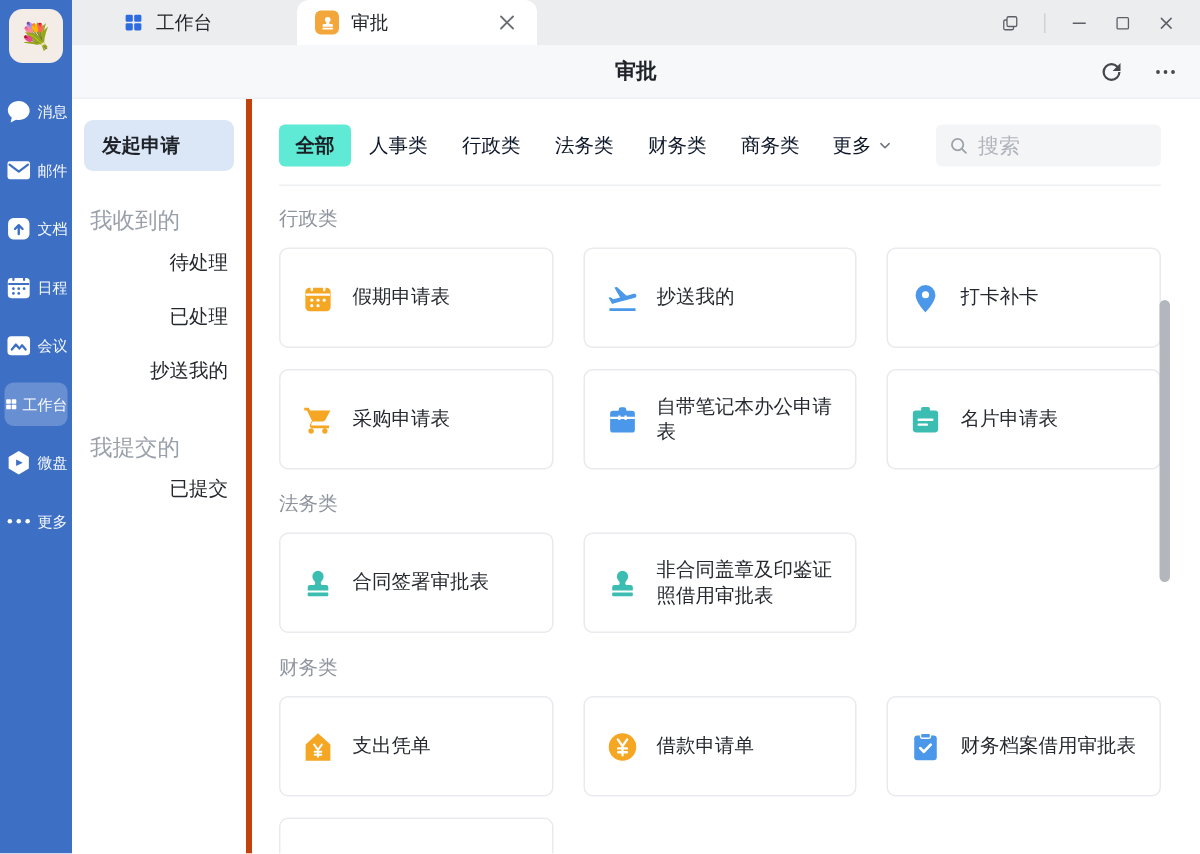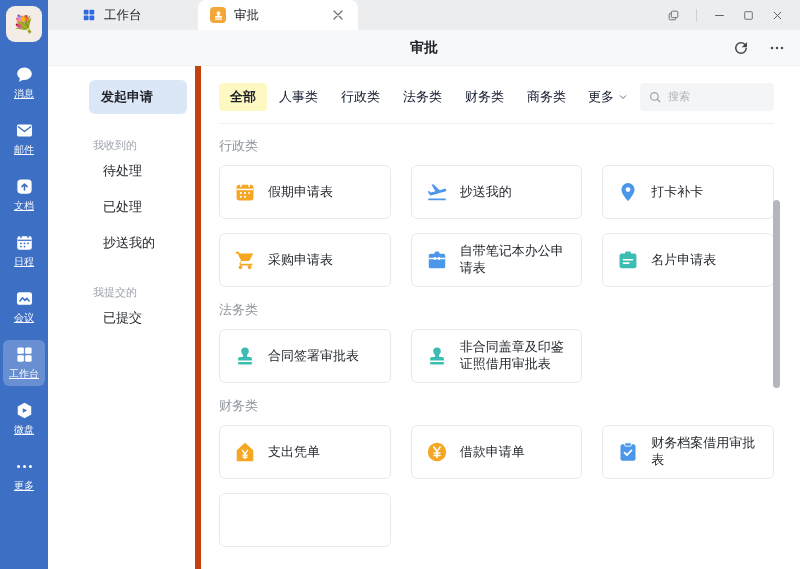--- a/index.html
+++ b/index.html
@@ -8,22 +8,22 @@
   .app { width:800px; height:569px; display:flex; position:relative; }
 
   
   .sidebar { flex:0 0 48px; background:var(--sidebar,#3d70c5); display:flex;
     flex-direction:column; align-items:center; }
   .avatar { width:36px; height:36px; border-radius:9px; background:#f4ece6;
     margin-top:6px; display:flex; align-items:center; justify-content:center;
     font-size:17px; overflow:hidden; }
   .side-items { margin-top:18px; display:flex; flex-direction:column; }
   .side-item { width:42px; border-radius:6px; margin-bottom:10px; padding:5px 0 5px;
-    display:flex; flex-direction:column; align-items:center; gap:3px; color:#fff;
-    cursor:default;text-decoration:underline; }
+    display:flex; align-items:center; gap:3px; color:#fff;
+    cursor:default; }
   .side-item.active { background:rgba(255,255,255,0.22); }
   .side-item .sicon { width:19px; height:19px; color:#fff; }
   .side-item .slabel { font-size:10px; color:rgba(255,255,255,0.96); white-space:nowrap; }
 
   
   .main { flex:1; display:flex; flex-direction:column; min-width:0; }
 
   .tabbar { height:30px; background:#ecedef; display:flex; align-items:stretch; flex:none; }
   .tab { display:flex; align-items:center; gap:8px; padding:0 12px; font-size:12.5px;
     color:#23262b; }
@@ -42,49 +42,49 @@
   .header { height:36px; background:#f7f8fa; position:relative; flex:none;
     border-bottom:1px solid #eef0f2; }
   .page-title { position:absolute; left:50%; top:50%; transform:translate(-50%,-50%);
     font-size:14px; font-weight:bold; color:#1f2329; }
   .hdr-refresh { position:absolute; right:50px; top:9px; width:18px; height:18px; color:#44474c; }
   .hdr-more { position:absolute; right:14px; top:10px; width:18px; height:16px; color:#44474c; }
 
   .body { flex:1; display:flex; min-height:0; }
 
   
-  .nav { flex:0 0 120px; background:#fff; border-right:6px solid #c2410c;margin-left:33px; }
+  .nav { flex:0 0 120px; background:#fff; border-right:4px solid #c2410c; }
   .nav-primary { margin:14px 8px 0; height:34px; border-radius:6px;
     background:var(--navactive,#dbe7f7); display:flex; align-items:center;
     padding-left:12px; font-size:13px; font-weight:bold; color:#1f2329; }
-  .nav-group-title { margin-top:24px; padding:0 12px; font-size:11px; color:#9aa0aa; }
-  .nav-item { padding:9px 22px; font-size:13px; color:#24272c; }
+  .nav-group-title { margin-top:24px; padding:0 12px; font-size:15px; color:#9aa0aa; }
+  .nav-item { padding:9px 12px; font-size:13px; color:#24272c;text-align:right; }
 
   
   .content { flex:1; background:#fff; padding:0 26px 0 18px; overflow:hidden;
     position:relative; min-width:0; }
   .filterbar { display:flex; align-items:center; margin-top:17px; }
   .chip { font-size:13px; color:#0f172a; padding:5px 11px; border-radius:4px; white-space:nowrap; }
-  .chip.active { background:#fef9c3; color:#1b1f26; font-weight:bold; }
+  .chip.active { background:#5eead4; color:#1b1f26; font-weight:bold; }
   .chip-more { display:flex; align-items:center; gap:3px; }
   .chev { width:12px; height:12px; color:#6d727a; }
   .search { margin-left:auto; width:150px; height:28px; background:#f4f5f7;
     border-radius:4px; display:flex; align-items:center; padding:0 8px; gap:6px; }
   .search .sico { width:14px; height:14px; color:#9ca1a8; flex:none; }
   .search input { border:none; outline:none; background:transparent; width:100%;
-    font-size:11px; color:#444; font-family:Liberation Mono, monospace; }
+    font-size:14px; color:#444; font-family:Liberation Sans, sans-serif; }
   .search input::placeholder { color:#b0b4bb; }
   .filter-divider { border-bottom:1px solid #edeff1; margin-top:12px; }
 
   .sections { margin-top:13px; }
   .sec-title { font-size:13px; color:#8f959e; margin:10px 0 10px; }
   .sections > div:first-child .sec-title { margin-top:0; }
   .card-grid { display:grid; grid-template-columns:repeat(3,1fr); gap:14px 20px;
     margin-bottom:14px; }
-  .card { height:54px; border:1px solid #e8eaee; border-radius:6px; background:#fff;
+  .card { height:67px; border:1px solid #e8eaee; border-radius:6px; background:#fff;
     display:flex; align-items:center; gap:12px; padding:0 10px 0 14px; }
   .card .cicon { width:22px; height:22px; flex:none; }
   .card .clabel { font-size:13px; color:#262a30; line-height:1.3; }
 
   .scroll-thumb { position:absolute; right:20px; top:134px; width:7px; height:188px;
     border-radius:4px; background:#b3b7bd; }
 
   svg { display:block; width:100%; height:100%; }
 </style>
 </head>

